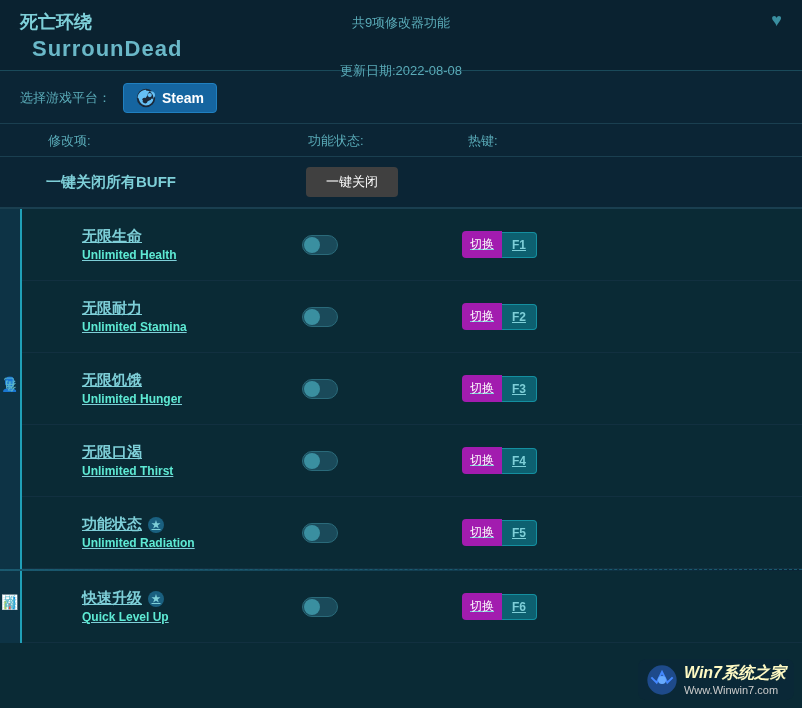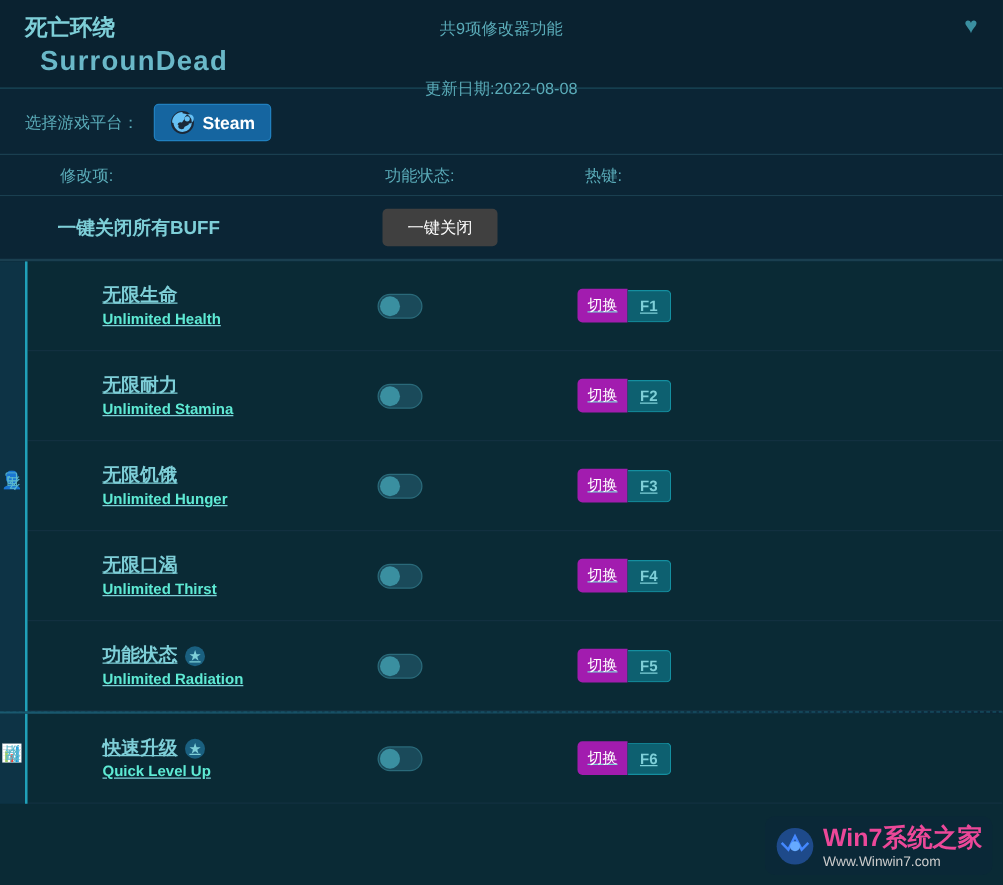--- a/index.html
+++ b/index.html
@@ -229,23 +229,24 @@
     }
     .watermark-logo {
       width: 32px;
       height: 32px;
     }
     .watermark-text {
       display: flex;
       flex-direction: column;
     }
     .watermark-line1 {
-      font-size: 20px;
-      font-weight: bold;
-      color: #ec4899;
+      font-size: 16px;
+      font-weight: bold;
+      color: #fef9c3;
+      font-style: italic;
     }
     .watermark-line2 {
       font-size: 11px;
       color: #cccccc;
     }
 
     
     .app-wrapper {
       width: 802px;
       height: 708px;

